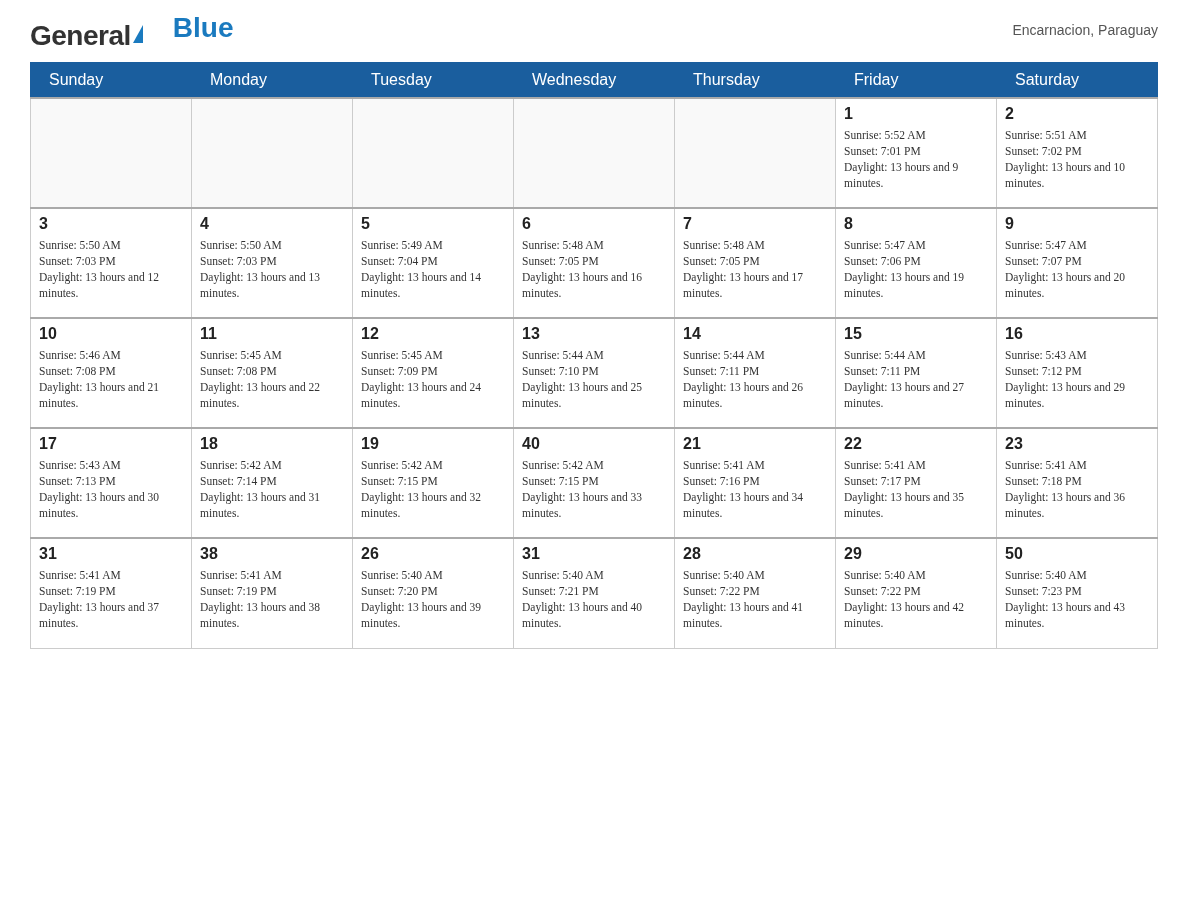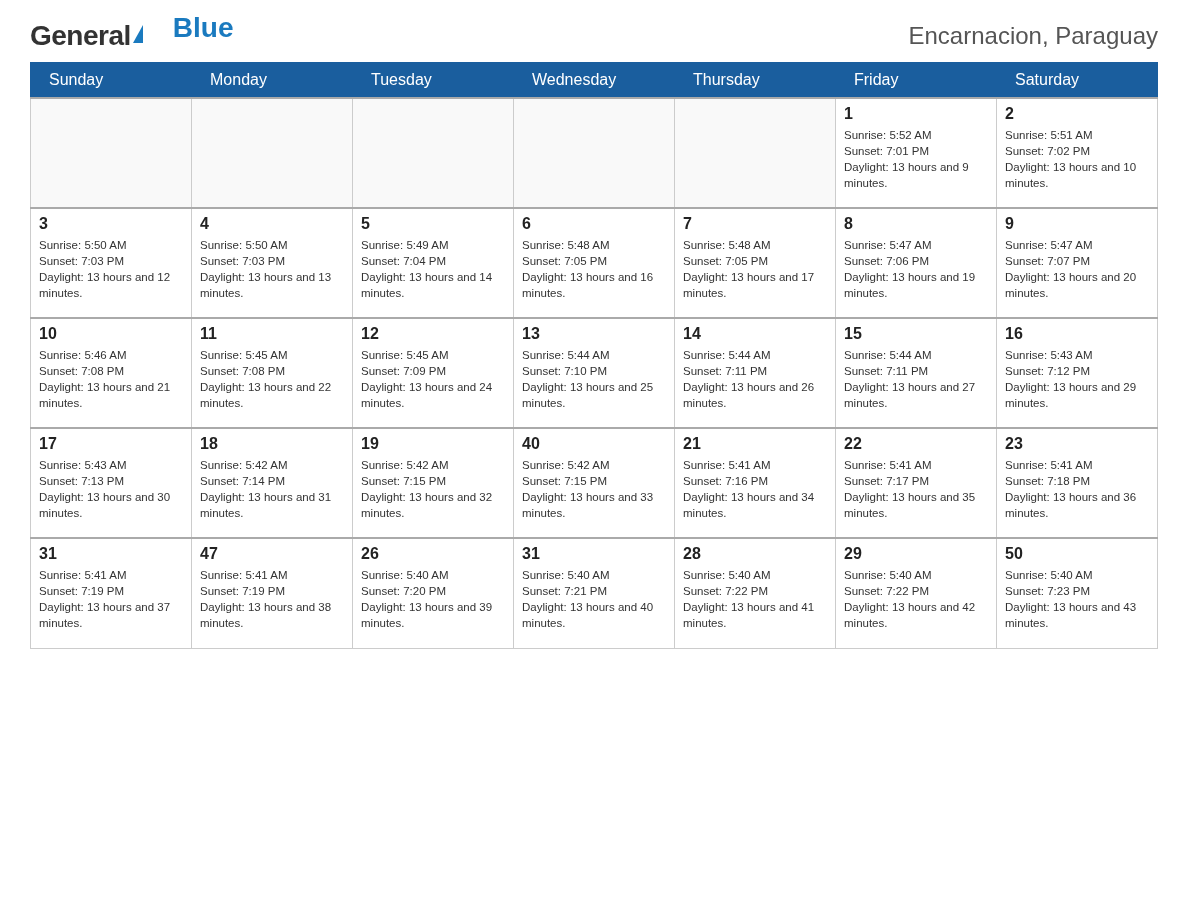--- a/index.html
+++ b/index.html
@@ -50,21 +50,21 @@
     .title-section {
       text-align: right;
     }
     .month-title {
       font-size: 52px;
       font-weight: normal;
       color: #222;
       letter-spacing: -1px;
     }
     .location {
-      font-size: 24px;
+      font-size: 14px;
       color: #555;
       margin-top: 2px;
     }
     .calendar {
       width: 100%;
       border-collapse: collapse;
       margin-top: 10px;
     }
     .calendar th {
       background-color: #1a5e9e;
@@ -86,20 +86,21 @@
     .day-number {
       font-size: 16px;
       font-weight: bold;
       color: #222;
       margin-bottom: 4px;
     }
     .day-info {
       font-size: 11.5px;
       color: #333;
       line-height: 1.4;
+      font-family: Liberation Serif, serif;
     }
     .empty-cell {
       background: #f9f9f9;
     }
     .week-row td {
       border-top: 2px solid #aaa;
     }
   </style>
 </head>
 <body>
@@ -282,21 +283,21 @@
         </td>
       </tr>
       <tr class="week-row">
         <td>
           <div class="day-number">31</div>
           <div class="day-info" style="white-space: pre-line;">Sunrise: 5:41 AM
 Sunset: 7:19 PM
 Daylight: 13 hours and 37 minutes.</div>
         </td>
         <td>
-          <div class="day-number">47</div>
+          <div class="day-number">38</div>
           <div class="day-info" style="white-space: pre-line;">Sunrise: 5:41 AM
 Sunset: 7:19 PM
 Daylight: 13 hours and 38 minutes.</div>
         </td>
         <td>
           <div class="day-number">26</div>
           <div class="day-info" style="white-space: pre-line;">Sunrise: 5:40 AM
 Sunset: 7:20 PM
 Daylight: 13 hours and 39 minutes.</div>
         </td>

